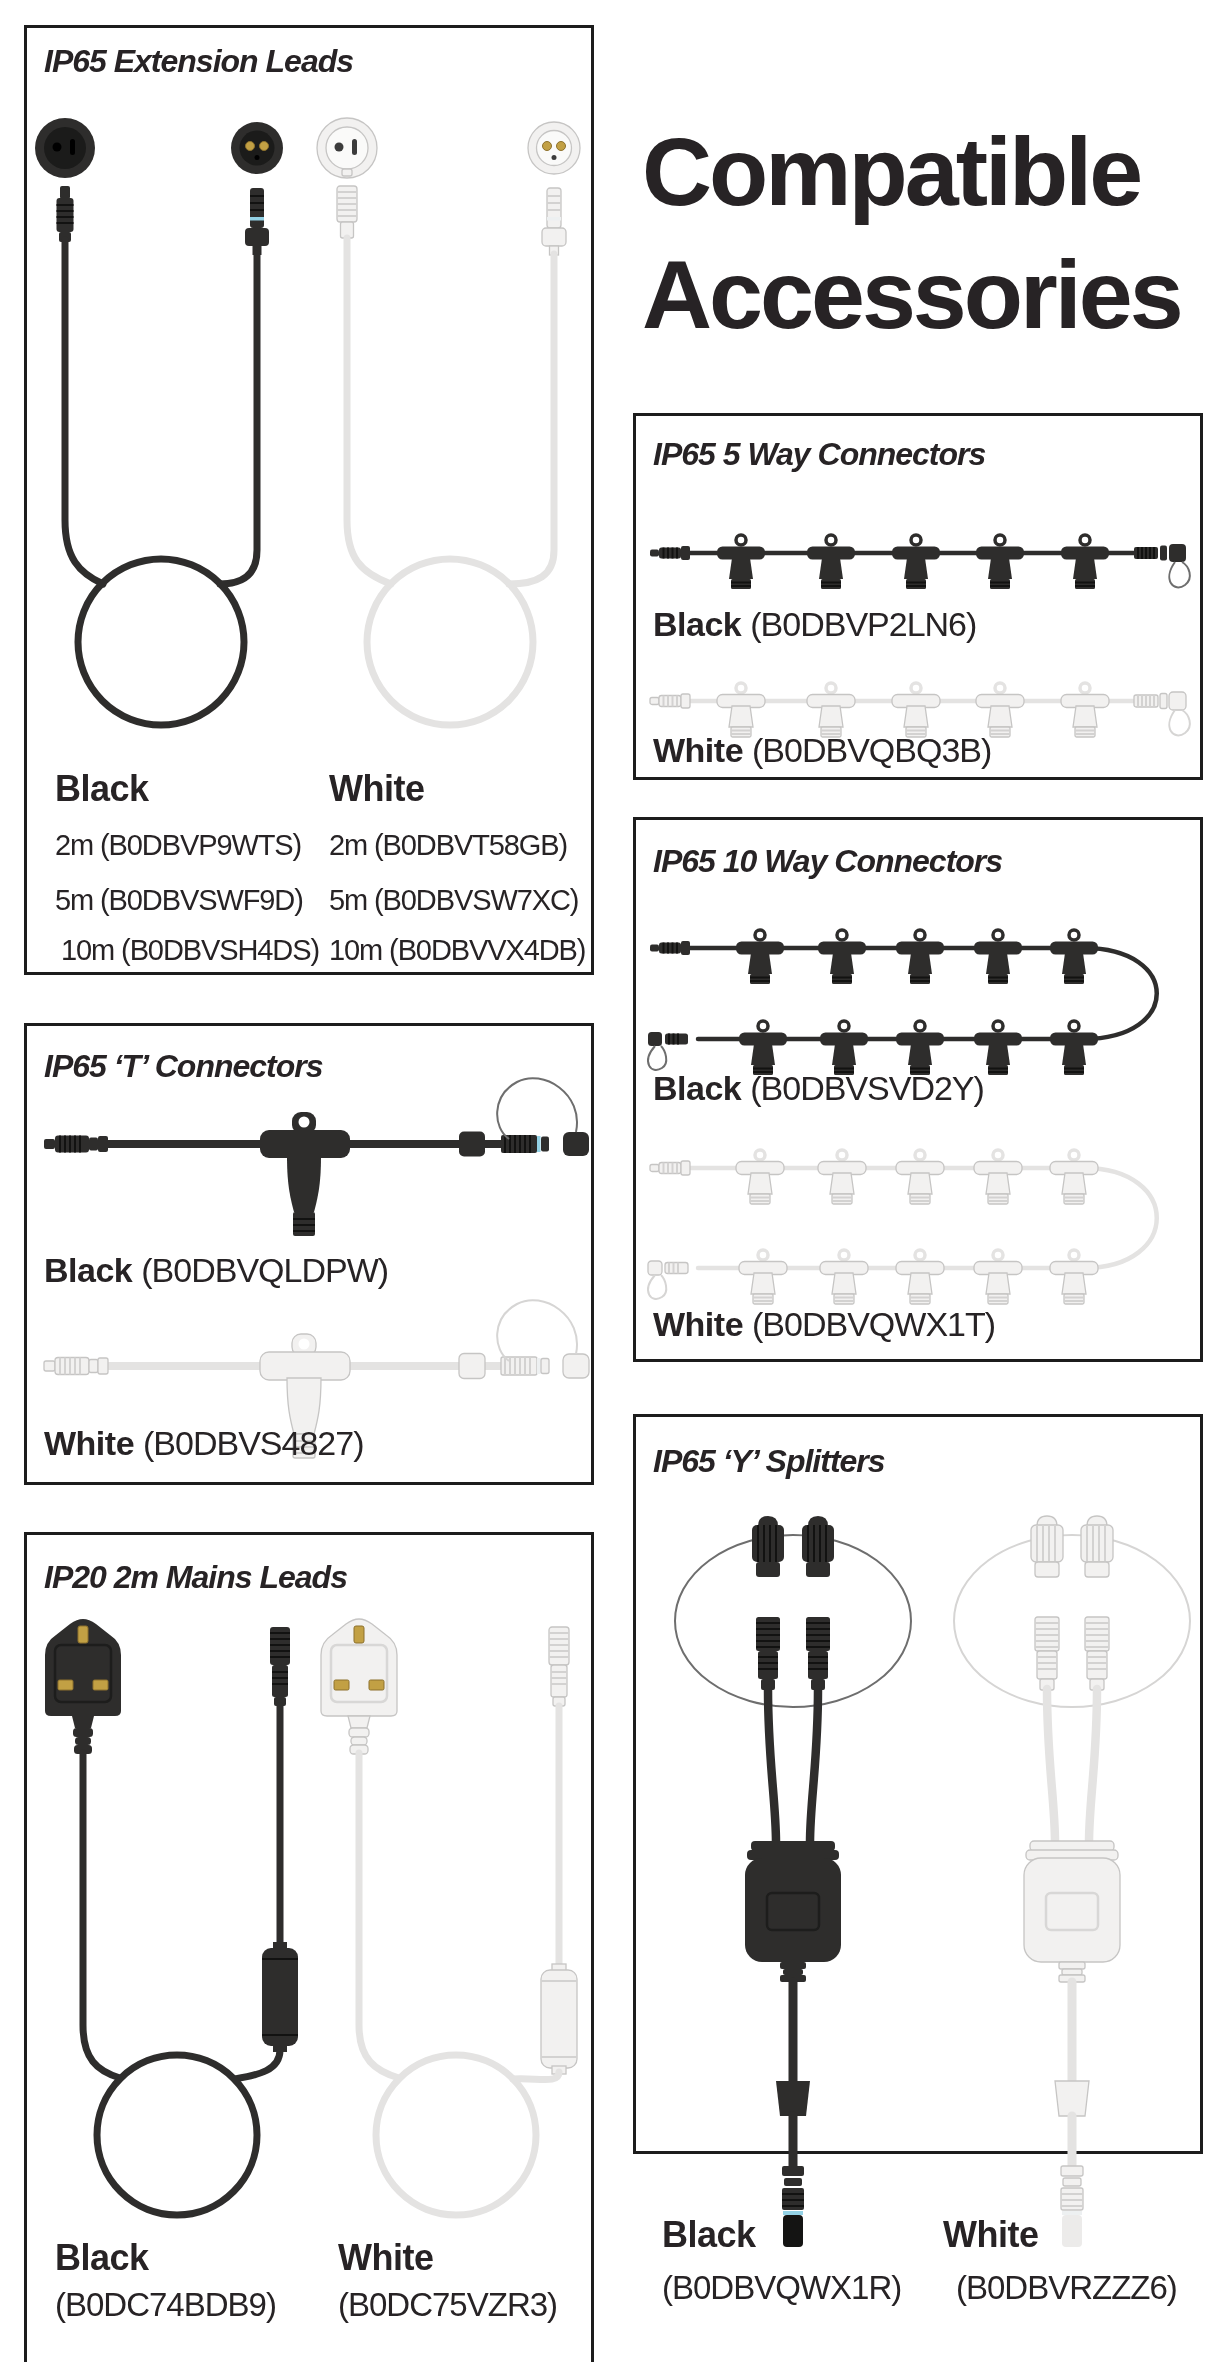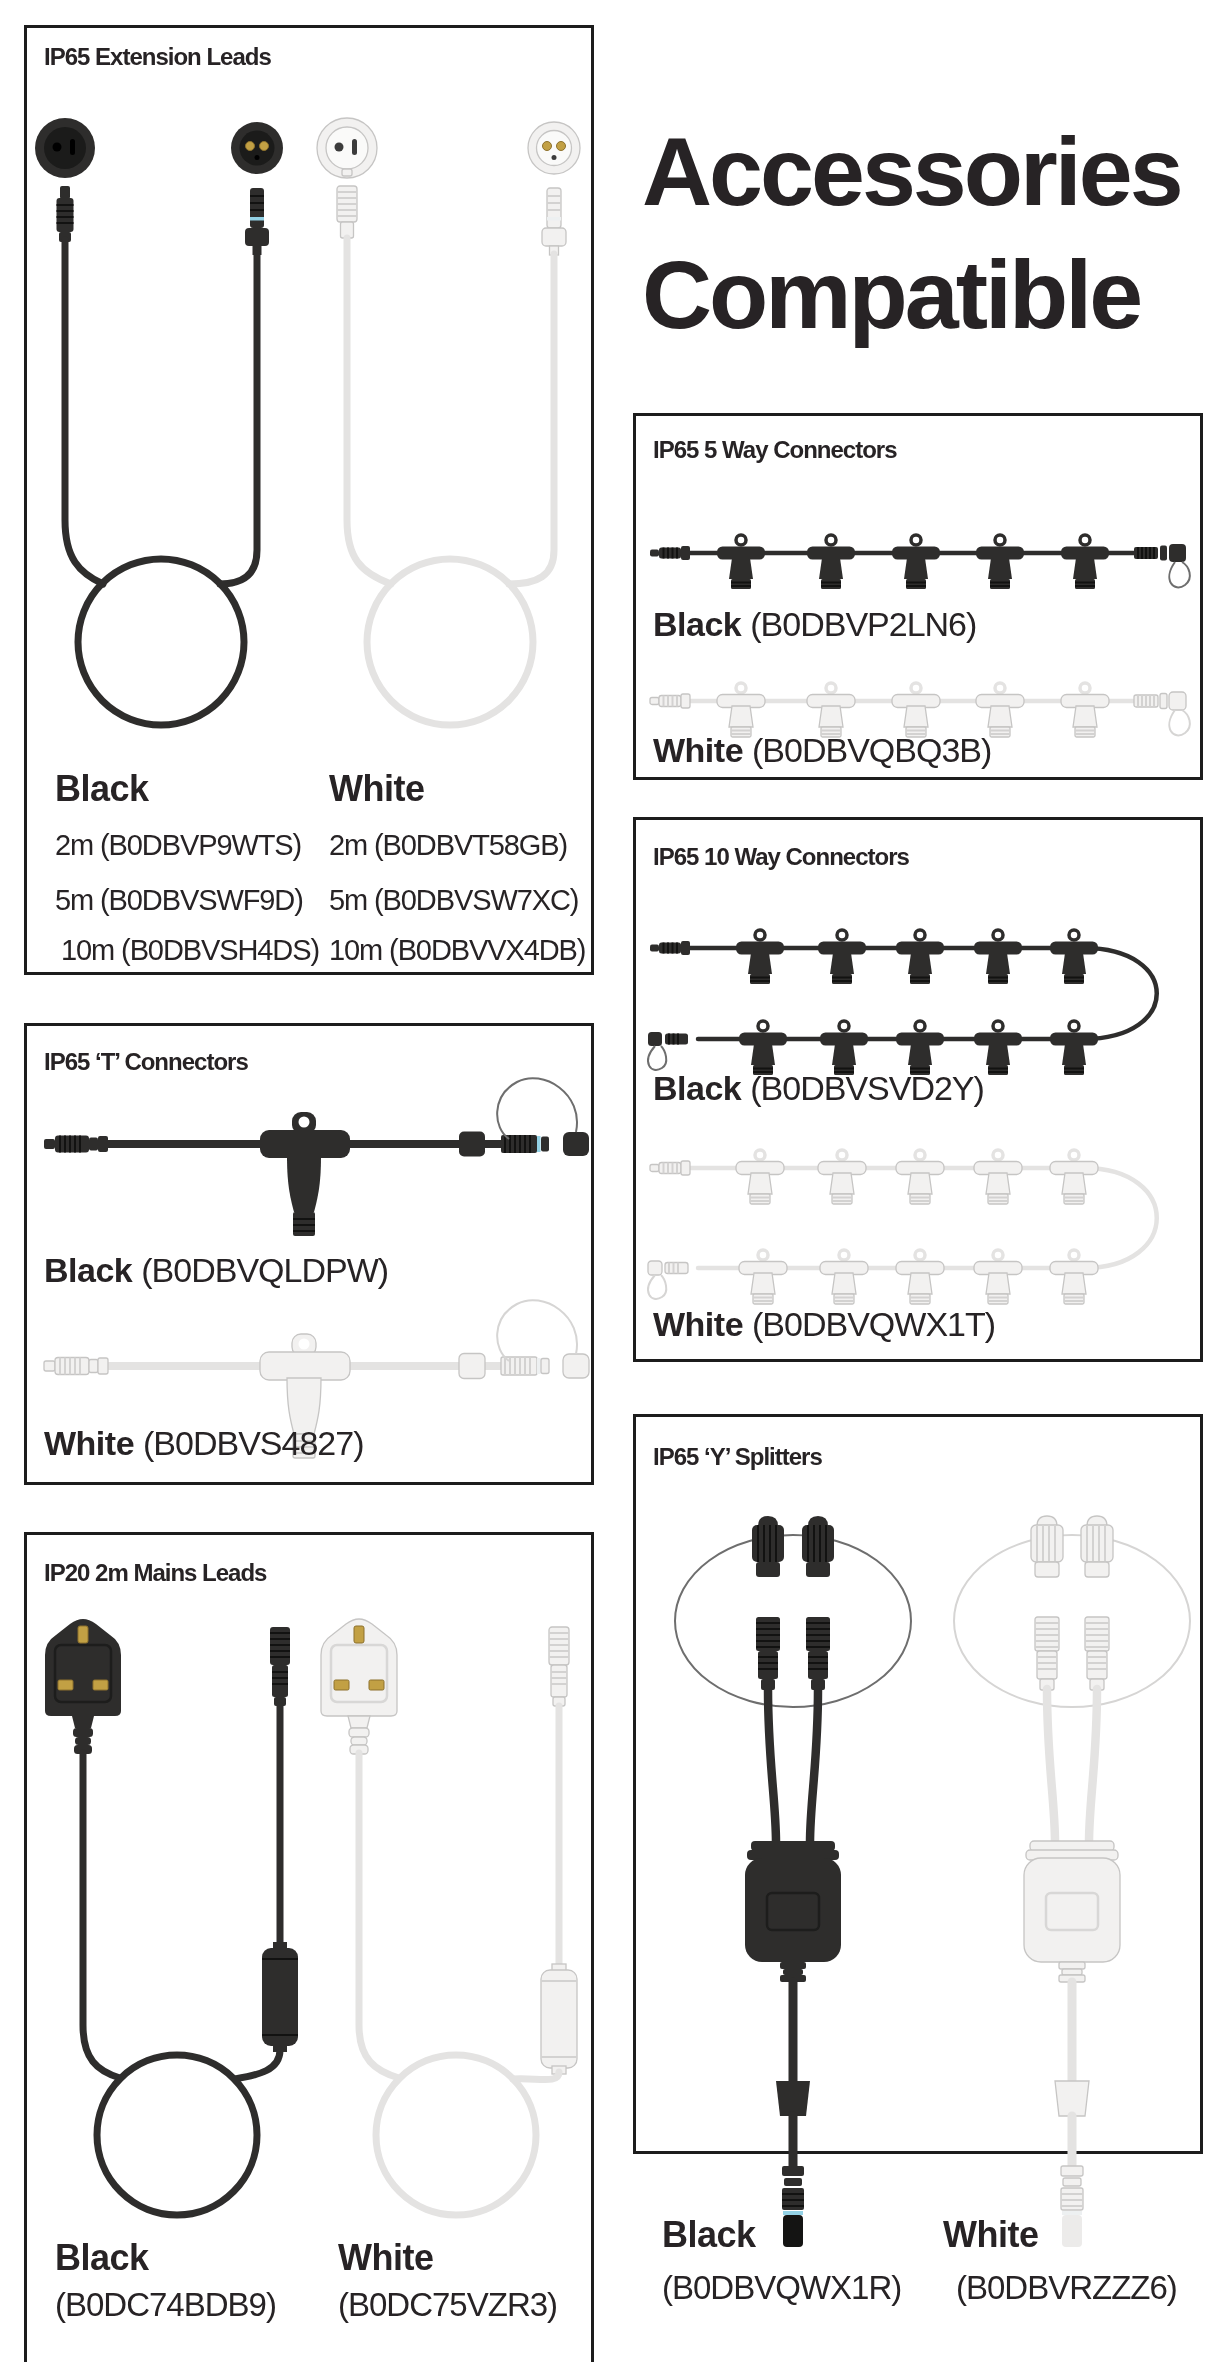--- a/index.html
+++ b/index.html
@@ -2,21 +2,21 @@
 <html><head>
 <meta charset="utf-8">
 <style>
   html,body{margin:0;padding:0;background:#ffffff;}
   #canvas{
     position:relative;width:1218px;height:2362px;background:#ffffff;overflow:hidden;
     font-family:"Liberation Sans","DejaVu Sans",sans-serif;color:#272325;
   }
   .box{position:absolute;border:3px solid #1c1c1c;box-sizing:border-box;background:#fff;}
   .box svg.illus{position:absolute;left:0;top:0;}
-  .hd{position:absolute;margin:0;font-size:24px;font-weight:700;letter-spacing:-1px;color:#272325;white-space:nowrap;}
+  .hd{position:absolute;margin:0;font-size:32px;font-weight:700;letter-spacing:-1px;color:#272325;white-space:nowrap;font-style:italic;}
   .title{position:absolute;left:642px;top:110px;font-size:97px;line-height:1.27;font-weight:700;letter-spacing:-3px;color:#272325;}
   .clabel{position:absolute;font-size:36px;font-weight:700;letter-spacing:-0.5px;white-space:nowrap;}
   .item{position:absolute;font-size:29px;letter-spacing:-1.1px;white-space:nowrap;}
   .vline{position:absolute;font-size:34px;letter-spacing:-1px;white-space:nowrap;}
   .vline b{font-weight:700;margin-right:9px;letter-spacing:-0.5px;}
   .code2{position:absolute;font-size:33px;letter-spacing:-1px;white-space:nowrap;}
   
   .setB{--body:#2e2d2c;--dark:#1b1b1a;--hole:#000000;--edge:rgba(0,0,0,0);--ridge:#121211;
         --cable:#2e2d2c;--wire:#6e6e6e;--win:#1d1d1c;--tip:#141413;--accent:#93d2e6;}
   .setW{--body:#f2f1f0;--dark:#fafaf9;--hole:#3c3c3c;--edge:#c6c5c4;--ridge:#d3d2d1;
@@ -178,22 +178,22 @@
     <path d="M-11,673h22M-11,679h22M-11,685h22" class="rg"></path>
     <rect x="-10" y="690" width="20" height="4" class="accent"></rect>
     <rect x="-10" y="694" width="20" height="32" rx="4" class="tip"></rect>
   </g>
 </defs>
 </svg>
 
 <div id="canvas">
 
   <div class="title">
+    <div>Compatible</div>
     <div>Accessories</div>
-    <div>Compatible</div>
   </div>
 
   <section class="box" style="left:24px;top:25px;width:570px;height:950px;">
     <h2 class="hd" style="left:17px;top:15px;">IP65 Extension Leads</h2>
     <svg class="illus" width="564" height="944" viewBox="0 0 564 944">
       <g class="setB">
         <use href="#face-socket" transform="translate(38,120)"></use>
         <use href="#face-plug" transform="translate(230,120)"></use>
         <use href="#plug-a" transform="translate(38,158)"></use>
         <use href="#plug-b" transform="translate(230,160)"></use>

